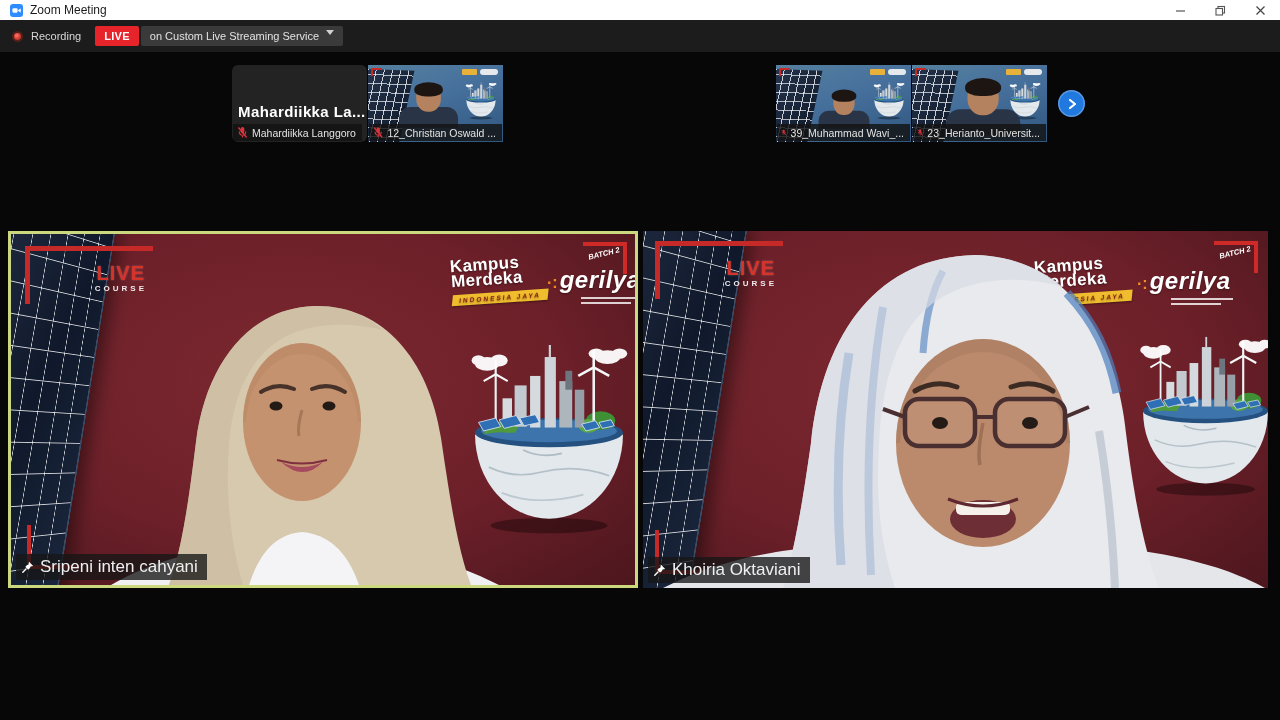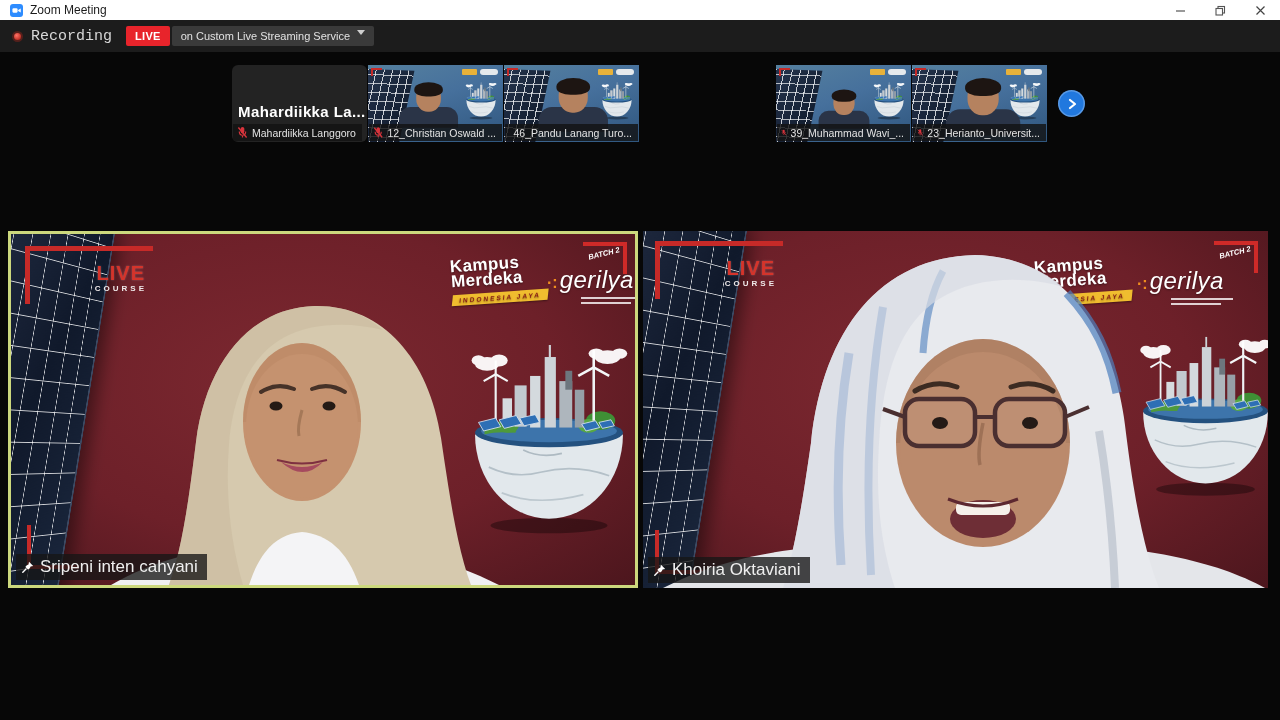--- a/index.html
+++ b/index.html
@@ -16,21 +16,21 @@
   .win-btn { width:40px; height:20px; border:none; background:transparent; display:flex;
     align-items:center; justify-content:center; cursor:pointer; }
 
   
   .toolbar { position:absolute; top:20px; left:0; right:0; height:32px; background:#1c1c1c;
     display:flex; align-items:center; padding-left:12px; }
   .rec-group { display:flex; align-items:center; gap:8px; margin-right:14px; }
   .rec-dot { width:11px; height:11px; border-radius:50%;
     background:radial-gradient(circle at 38% 35%, #ff7468, #c23127 70%);
     border:2px solid #55201c; }
-  .rec-label { font-size:15px; color:#d8d8d8;font-family:Liberation Mono, monospace; }
+  .rec-label { font-size:11px; color:#d8d8d8; }
   .live-badge { background:#e8242b; color:#fff; font-size:11px; font-weight:bold;
     height:20px; display:flex; align-items:center; padding:0 9px; border-radius:2px;
     letter-spacing:.3px; cursor:pointer; }
   .stream-pill { background:#3a3a3a; color:#e2e2e2; font-size:11px; height:20px;
     display:flex; align-items:flex-start; gap:7px; padding:4px 9px; margin-left:2px;
     border-radius:2px; cursor:pointer; }
   .caret-down { width:0; height:0; border-left:4px solid transparent;
     border-right:4px solid transparent; border-top:5px solid #cfcfcf; }
 
   
@@ -95,21 +95,21 @@
     color:#d5342b; letter-spacing:1px; text-shadow:0 0 2px rgba(255,255,255,.3); }
   .course-word { position:absolute; right:6px; top:38px; font-size:8px; font-weight:bold;
     color:#efe9e9; letter-spacing:3px; }
 
   .kampus { transform:rotate(-4deg); color:#fff; text-shadow:0 1px 2px rgba(0,0,0,.45); }
   .kampus .kl { font-size:17px; font-weight:800; line-height:15px; letter-spacing:.4px; }
   .kampus .ribbon { display:inline-block; margin-top:3px; background:#f0bd2f; color:#8c1f15;
     font-size:6.5px; font-weight:bold; letter-spacing:2px; padding:2px 7px; transform:skewX(-10deg);
     box-shadow:0 1px 2px rgba(0,0,0,.4); }
   .gerilya { color:#fff; }
-  .gerilya .gtxt { font-size:24px; font-weight:normal; font-style:italic; letter-spacing:.5px;
+  .gerilya .gtxt { font-size:24px; font-weight:bold; font-style:italic; letter-spacing:.5px;
     text-shadow:0 1px 2px rgba(0,0,0,.4); }
   .gerilya .gdot { color:#ef8d1e; font-weight:900; margin-right:2px; }
   .gerilya .tag1,.gerilya .tag2 { height:2px; background:rgba(255,255,255,.8); margin:3px 0 0 34px; }
   .gerilya .tag1 { width:62px; } .gerilya .tag2 { width:50px; }
   .batch-bracket { width:44px; height:32px; border-top:4px solid #cf2a28; border-right:4px solid #cf2a28; }
   .batch-text { position:absolute; right:3px; top:3px; color:#fff; font-size:7.5px; font-weight:bold;
     font-style:italic; transform:rotate(-14deg); white-space:nowrap; }
   .bl-bracket { width:52px; height:44px; border-left:4px solid #c62a28; border-bottom:4px solid #c62a28; }
 
   .nameplate { position:absolute; left:5px; bottom:5px; z-index:5; display:inline-flex;
@@ -248,44 +248,20 @@
         <svg width="11" height="13" viewBox="0 0 12 14">
             <rect x="4" y="1" width="4" height="7" rx="2" fill="#d8343c"></rect>
             <path d="M2.5 6 a3.5 4 0 0 0 7 0" stroke="#d8343c" stroke-width="1.3" fill="none"></path>
             <line x1="6" y1="10.5" x2="6" y2="12.5" stroke="#d8343c" stroke-width="1.3"></line>
             <line x1="1.5" y1="1.5" x2="10.5" y2="12.5" stroke="#d8343c" stroke-width="1.5"></line>
           </svg>
         <span>12_Christian Oswald ...</span>
       </div>
     </div>
 
-    <div class="thumb t3" style="left:504px">
-      <div class="t-panel"></div>
-      <div class="t-corner"></div>
-      <div class="t-logos">
-          <span class="lk"></span>
-          <span class="lg"></span>
-        </div>
-      <svg class="t-globe" viewBox="0 0 200 230">
-          <use href="#globe"></use>
-        </svg>
-      <div class="t-person">
-          <div class="t-head"></div>
-          <div class="t-body"></div>
-        </div>
-      <div class="plate">
-        <svg width="11" height="13" viewBox="0 0 12 14">
-            <rect x="4" y="1" width="4" height="7" rx="2" fill="#d8343c"></rect>
-            <path d="M2.5 6 a3.5 4 0 0 0 7 0" stroke="#d8343c" stroke-width="1.3" fill="none"></path>
-            <line x1="6" y1="10.5" x2="6" y2="12.5" stroke="#d8343c" stroke-width="1.3"></line>
-            <line x1="1.5" y1="1.5" x2="10.5" y2="12.5" stroke="#d8343c" stroke-width="1.5"></line>
-          </svg>
-        <span>46_Pandu Lanang Turo...</span>
-      </div>
-    </div>
 
 
     <div class="thumb t5" style="left:776px">
       <div class="t-panel"></div>
       <div class="t-corner"></div>
       <div class="t-logos">
           <span class="lk"></span>
           <span class="lg"></span>
         </div>
       <svg class="t-globe" viewBox="0 0 200 230">

